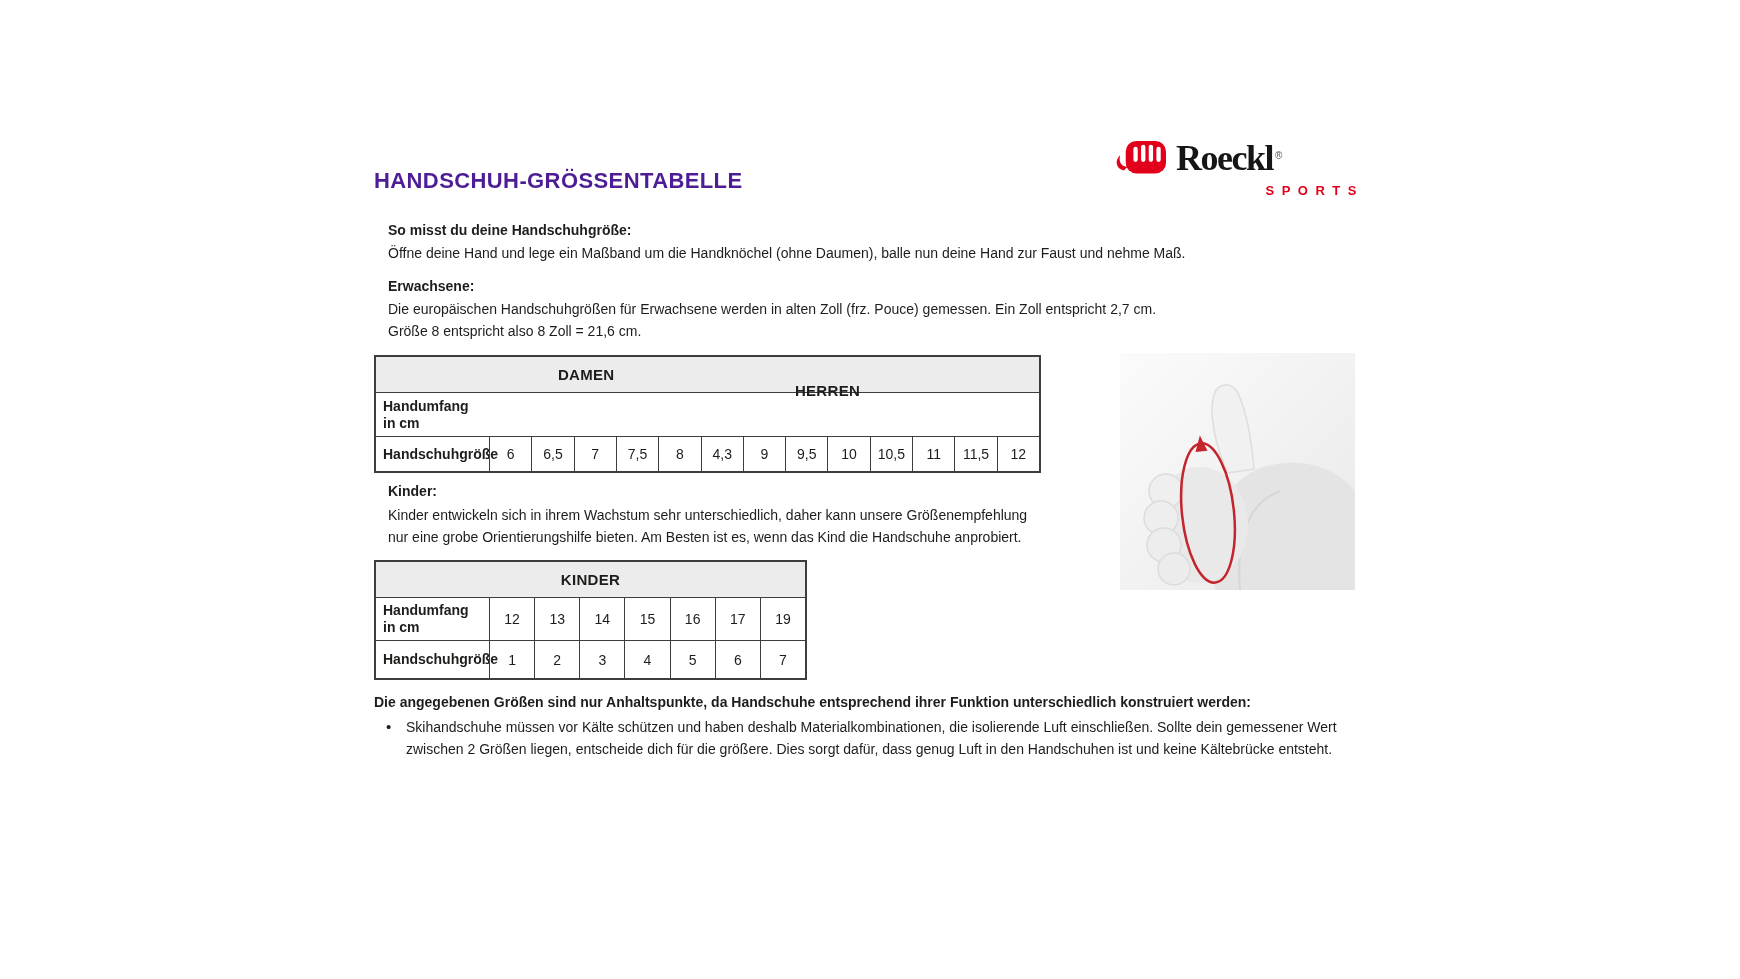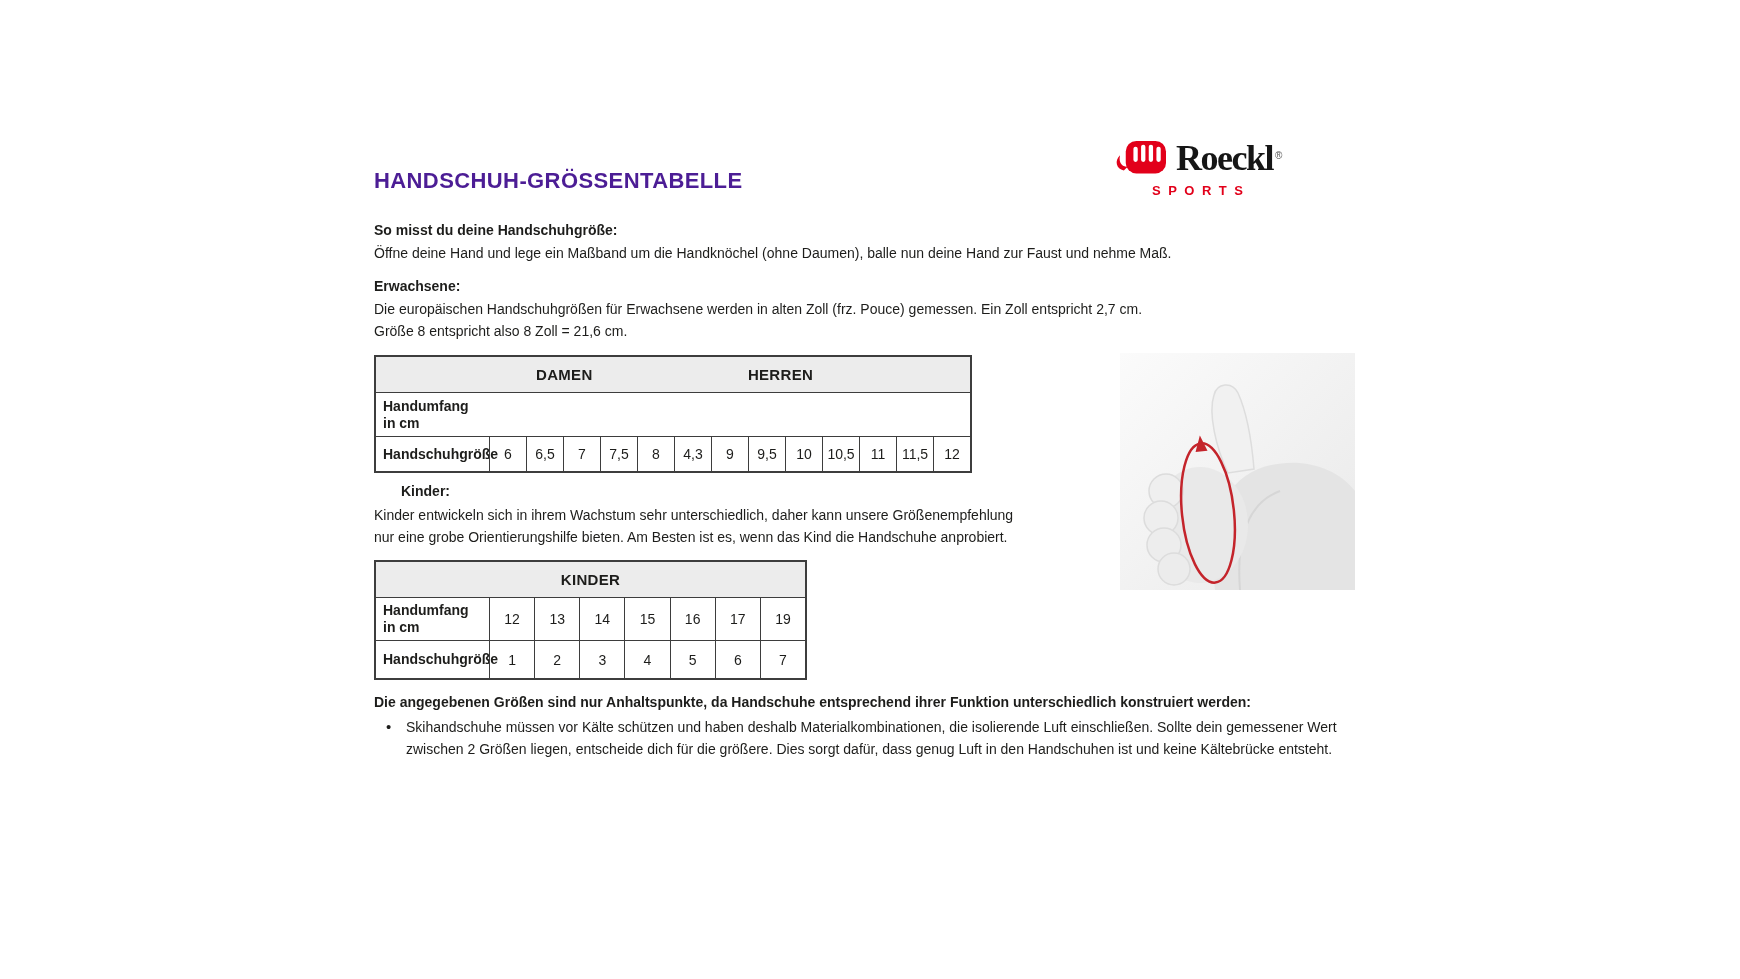--- a/index.html
+++ b/index.html
@@ -20,40 +20,40 @@
   
   .logo{left:1114px;top:136px;width:250px;height:68px;}
   .logo-row{display:flex;align-items:flex-start;}
   .logo-glove{width:58px;height:46px;margin-right:4px;margin-top:2px;}
   .logo-brand{
     font-size:36px;line-height:44px;font-weight:bold;color:#161616;
     letter-spacing:-1.5px;font-family:"Liberation Serif",serif;
   }
   .logo-reg{font-size:10px;color:#555;vertical-align:top;line-height:40px;margin-left:2px;}
   .logo-sub{
-    margin:0 0 0 38px;font-size:13px;font-weight:bold;color:#e2001a;
-    letter-spacing:7.5px;line-height:14px;
-  }
-
-  
-  .para{left:374px;white-space:nowrap;}
+    margin:0 0 0 66px;font-size:13px;font-weight:bold;color:#e2001a;
+    letter-spacing:7.5px;line-height:14px;text-align:right;
+  }
+
+  
+  .para{left:388px;white-space:nowrap;}
   .sec-head{font-weight:bold;}
 
   
   .stable{
     position:absolute;border:2px solid #3d3d3d;background:#fff;
     box-sizing:border-box;font-size:14px;
   }
   .thead{
     height:35px;background:#ececec;border-bottom:1px solid #3d3d3d;
     position:relative;font-weight:bold;font-size:15px;letter-spacing:.3px;
   }
   .thead span{position:absolute;top:50%;transform:translate(-50%,-50%);}
   .th-damen{left:31.7%;}
-  .th-herren{left:68.1%;}
+  .th-herren{left:68.1%;margin-top:16px;}
   .th-kinder{left:50%;}
   .trow{display:grid;grid-template-columns:103px 1fr;gap:10px;}
   .trow + .trow{border-top:1px solid #3d3d3d;}
   .rlabel{
     padding:3px 7px;font-weight:bold;line-height:17px;
     display:flex;flex-direction:column;justify-content:center;box-sizing:border-box;
   }
   .cells{display:grid;grid-auto-flow:column;grid-auto-columns:1fr;}
   .cells > div{
     border-left:1px solid #3d3d3d;display:flex;align-items:center;justify-content:center;
@@ -96,21 +96,21 @@
 
 <div class="abs page-title">HANDSCHUH-GRÖSSENTABELLE</div>
 
 <div class="abs para sec-head" style="top:219px;">So misst du deine Handschuhgröße:</div>
 <div class="abs para" style="top:242px;">Öffne deine Hand und lege ein Maßband um die Handknöchel (ohne Daumen), balle nun deine Hand zur Faust und nehme Maß.</div>
 
 <div class="abs para sec-head" style="top:275px;">Erwachsene:</div>
 <div class="abs para" style="top:298px;">Die europäischen Handschuhgrößen für Erwachsene werden in alten Zoll (frz. Pouce) gemessen. Ein Zoll entspricht 2,7 cm.</div>
 <div class="abs para" style="top:320px;">Größe 8 entspricht also 8 Zoll = 21,6 cm.</div>
 
-<div class="stable" style="left:374px;top:355px;width:598px;">
+<div class="stable" style="left:374px;top:355px;width:667px;">
   <div class="thead">
     <span class="th-damen">DAMEN</span>
     <span class="th-herren">HERREN</span>
   </div>
   <div class="trow r-h43">
     <div class="rlabel">
       <span>Handumfang</span>
       <span>in cm</span>
     </div>
   </div>
@@ -157,21 +157,21 @@
 
     <path d="M 108 120 C 96 95 88 60 94 42 C 97 30 112 28 118 40 C 128 62 132 92 134 116 Z" fill="#f1f1f1" stroke="#dddddd" stroke-width="1.5"></path>
 
     <g transform="rotate(-6 88 160)">
       <ellipse cx="88" cy="160" rx="26" ry="70" fill="none" stroke="#c4242b" stroke-width="2.5"></ellipse>
       <path d="M 88 82 L 82 98 L 94 98 Z" fill="#c4242b"></path>
     </g>
   </svg>
 </div>
 
-<div class="abs para sec-head" style="top:480px;margin-left:27px;">Kinder:</div>
+<div class="abs para sec-head" style="top:480px;">Kinder:</div>
 <div class="abs para" style="top:504px;">Kinder entwickeln sich in ihrem Wachstum sehr unterschiedlich, daher kann unsere Größenempfehlung</div>
 <div class="abs para" style="top:526px;">nur eine grobe Orientierungshilfe bieten. Am Besten ist es, wenn das Kind die Handschuhe anprobiert.</div>
 
 <div class="stable" style="left:374px;top:560px;width:433px;">
   <div class="thead">
     <span class="th-kinder">KINDER</span>
   </div>
   <div class="trow r-h42">
     <div class="rlabel">
       <span>Handumfang</span>

